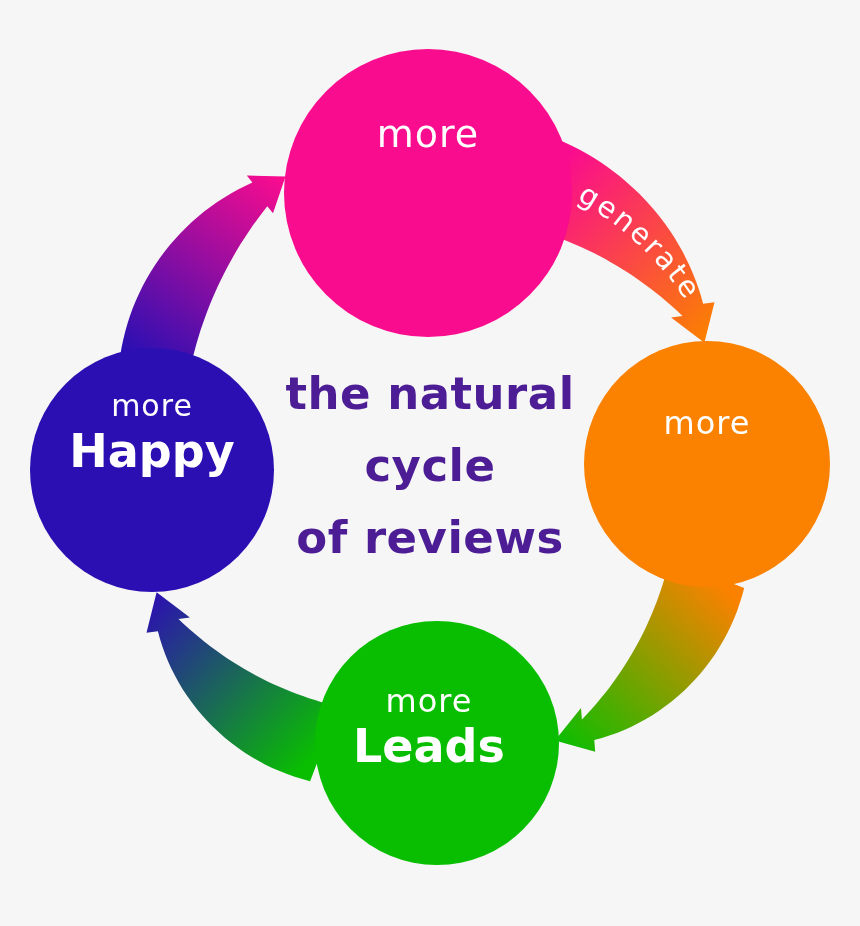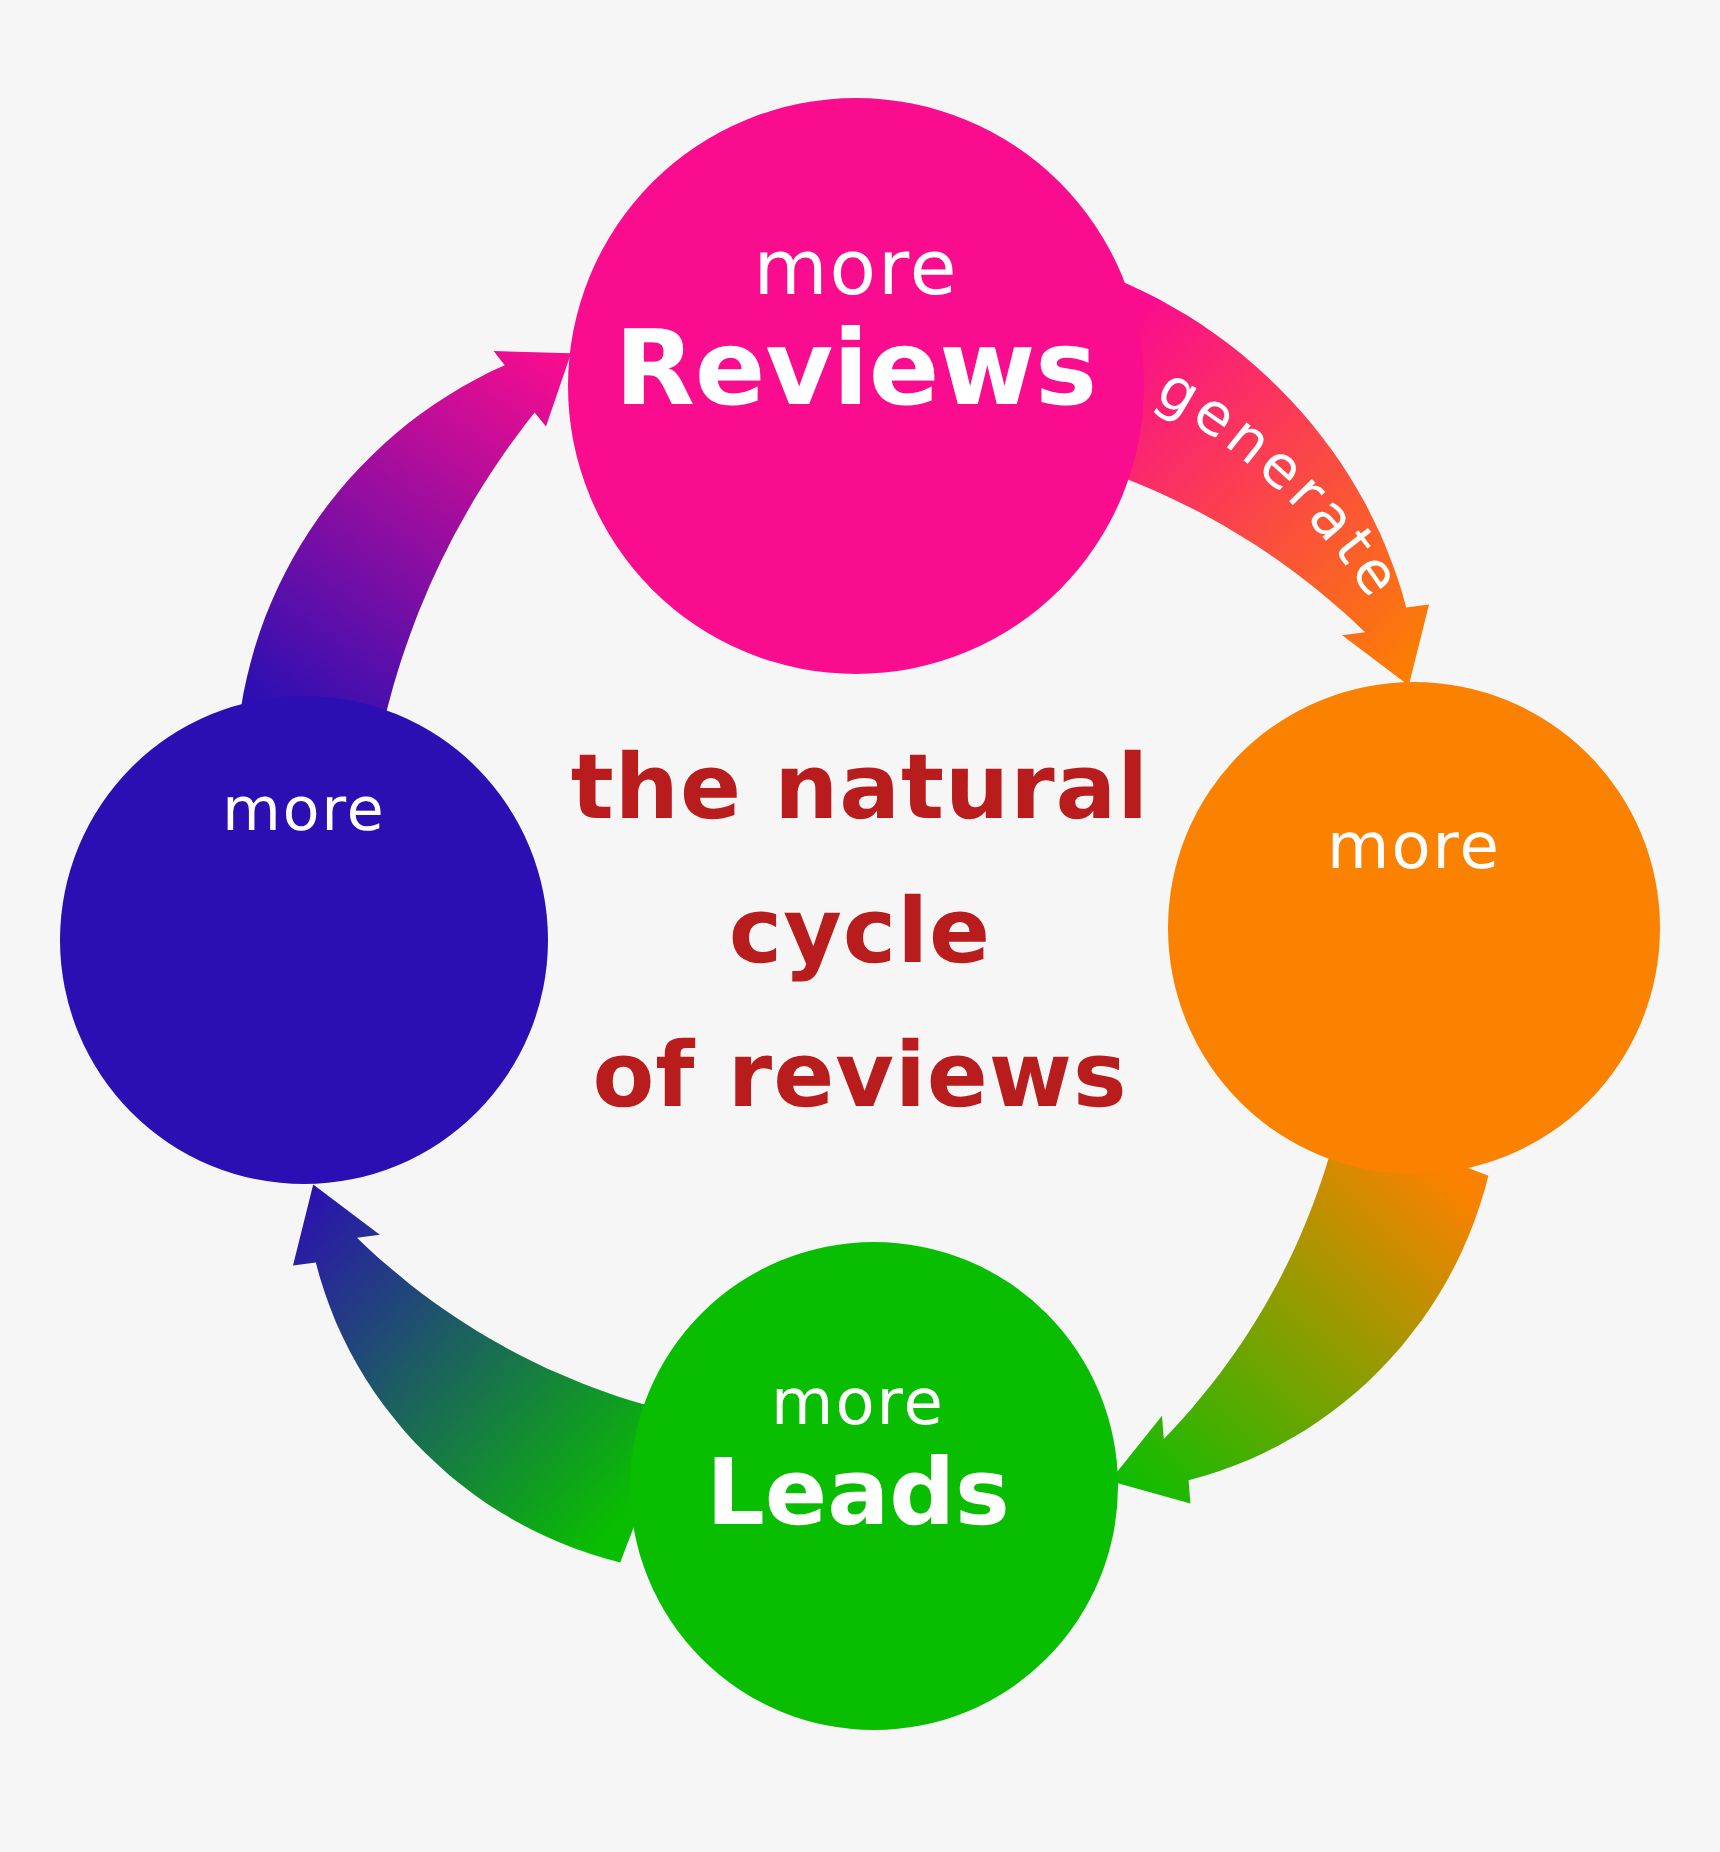--- a/index.html
+++ b/index.html
@@ -74,34 +74,34 @@
     <circle cx="437" cy="743" r="122" fill="#09be00"></circle>
     <circle cx="152" cy="470" r="122" fill="#2c0fb2"></circle>
 
     <text class="gen-text">
       <textPath href="#gen-path" startOffset="4">generate</textPath>
     </text>
   </svg>
 
   <div class="node-label lbl-reviews">
     <span class="more">more</span>
-    <span class="big">Reviews</span>
   </div>
 
   <div class="node-label lbl-leads">
     <span class="more">more</span>
   </div>
 
   <div class="node-label lbl-sales">
     <span class="more">more</span>
     <span class="big">Leads</span>
   </div>
 
   <div class="node-label lbl-happy">
     <span class="more">more</span>
+    <span class="big">Happy</span>
   </div>
 
-  <div class="center-title" style="color: #b91c1c;">
+  <div class="center-title" style="color: #4c1d95;">
     <span>the natural</span>
     <span>cycle</span>
     <span>of reviews</span>
   </div>
 </div>
 
 </body></html>

